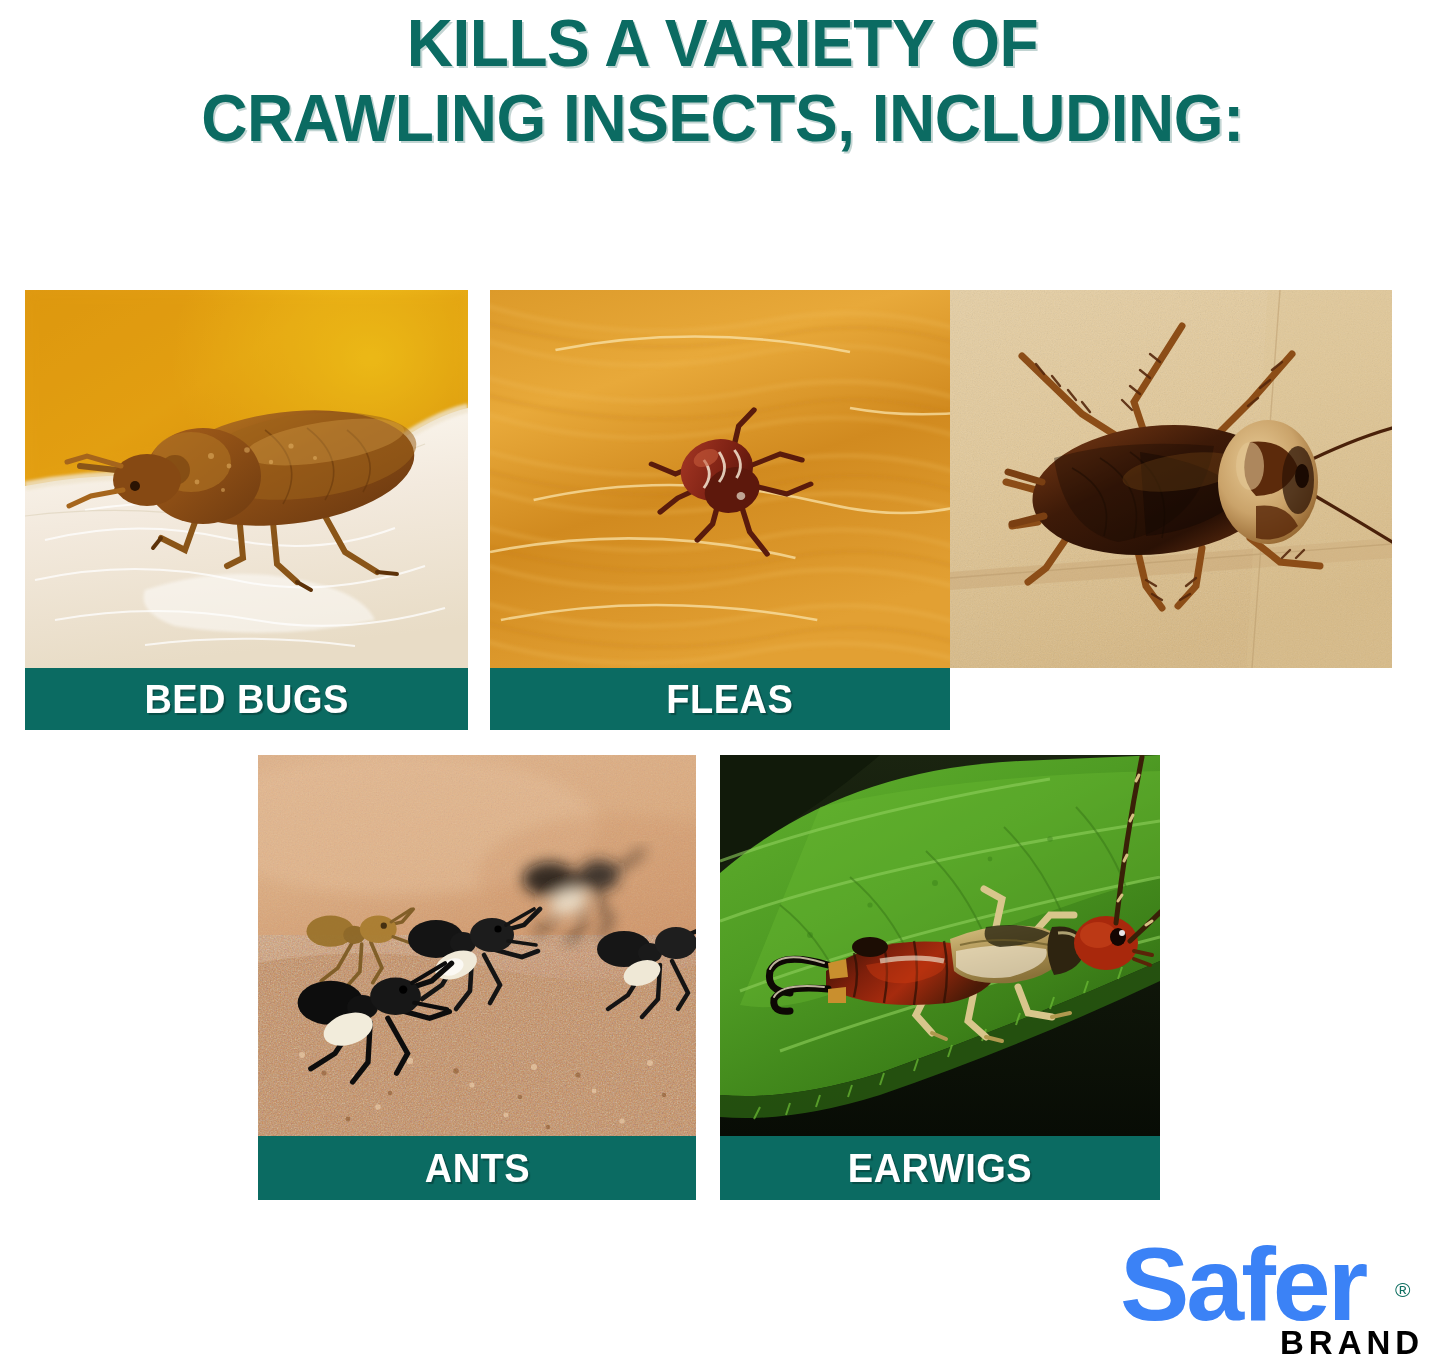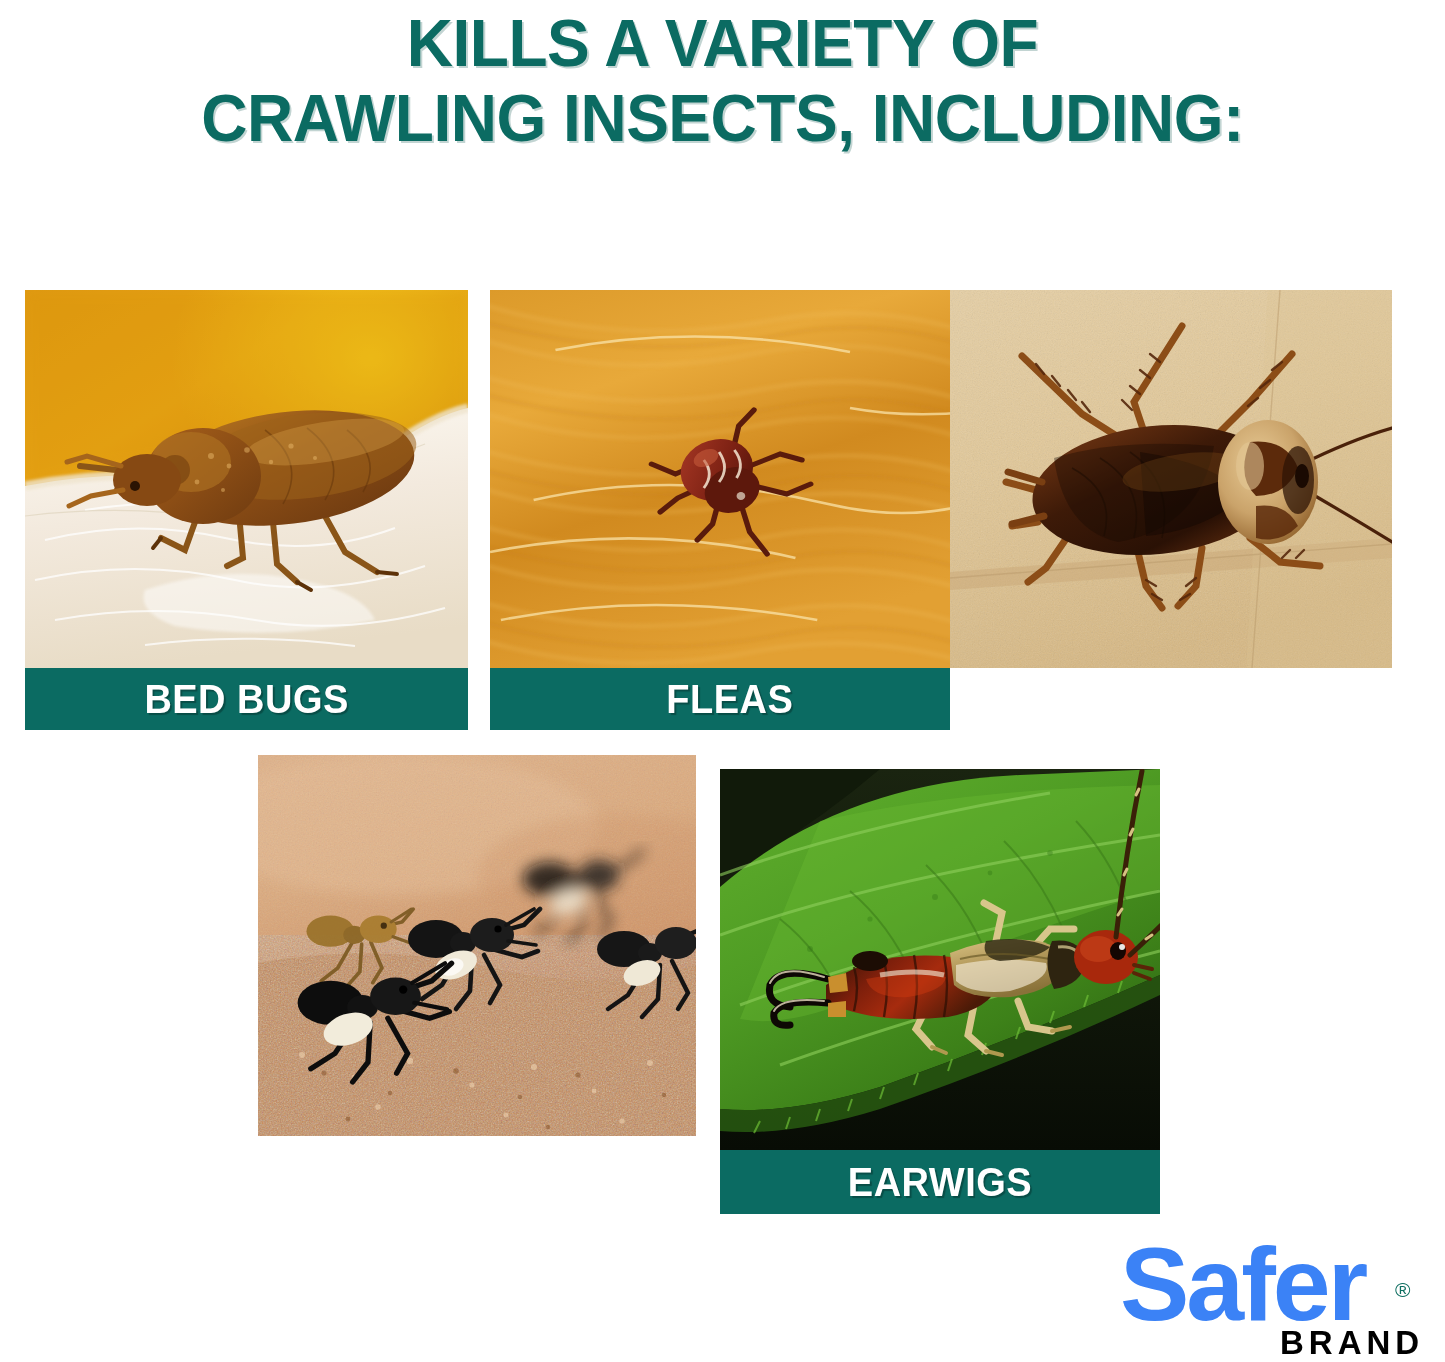--- a/index.html
+++ b/index.html
@@ -64,21 +64,21 @@
     transform: scaleX(0.95);
     text-shadow: 2px 2px 1px rgba(0,0,0,0.28);
     white-space: nowrap;
   }
 
   
   #tile-bedbugs { left: 25px;  top: 290px; width: 443px; height: 440px; }
   #tile-fleas   { left: 490px; top: 290px; width: 480px; height: 440px; }
   #tile-roaches { left: 950px; top: 290px; width: 442px; height: 440px; }
   #tile-ants    { left: 258px; top: 755px; width: 438px; height: 445px; }
-  #tile-earwigs { left: 720px; top: 755px; width: 440px; height: 445px; margin-top: 14px; }
+  #tile-earwigs { left: 720px; top: 755px; width: 440px; height: 445px; }
 
   #tile-bedbugs .photo, #tile-fleas .photo, #tile-roaches .photo { height: 378px; }
   #tile-bedbugs .caption-bar, #tile-fleas .caption-bar, #tile-roaches .caption-bar { height: 62px; }
   #tile-ants .photo, #tile-earwigs .photo { height: 381px; }
   #tile-ants .caption-bar, #tile-earwigs .caption-bar { height: 64px; }
 
   .photo svg { display: block; width: 100%; height: 100%; }
 
   
   .logo {
@@ -518,20 +518,23 @@
           </g>
           <ellipse cx="-34" cy="-2" rx="30" ry="20" fill="#0d0d0d"></ellipse>
           <ellipse cx="-5" cy="2" rx="14" ry="11" fill="#121212"></ellipse>
           <ellipse cx="25" cy="-8" rx="23" ry="17" fill="#171717"></ellipse>
           <path d="M40 -20 L70 -38 M42 -2 L72 4" stroke="#0d0d0d" stroke-width="3.8" fill="none" stroke-linecap="round"></path>
           <circle cx="32" cy="-14" r="3.8" fill="#000"></circle>
           <ellipse cx="-18" cy="22" rx="23" ry="14" fill="#f2ecdb" transform="rotate(-18 -18 22)"></ellipse>
         </g>
       </svg>
     </div>
+    <div class="caption-bar">
+      <span class="caption-text">ANTS</span>
+    </div>
   </div>
 
   <div class="tile" id="tile-earwigs">
     <div class="photo">
       <svg viewBox="0 0 440 381" preserveAspectRatio="none" aria-hidden="true">
         <defs>
           <linearGradient id="ewLeaf" x1="0.1" y1="0" x2="0.8" y2="1">
             <stop offset="0%" stop-color="#5fae2c"></stop>
             <stop offset="40%" stop-color="#4f9c24"></stop>
             <stop offset="75%" stop-color="#3d8119"></stop>

